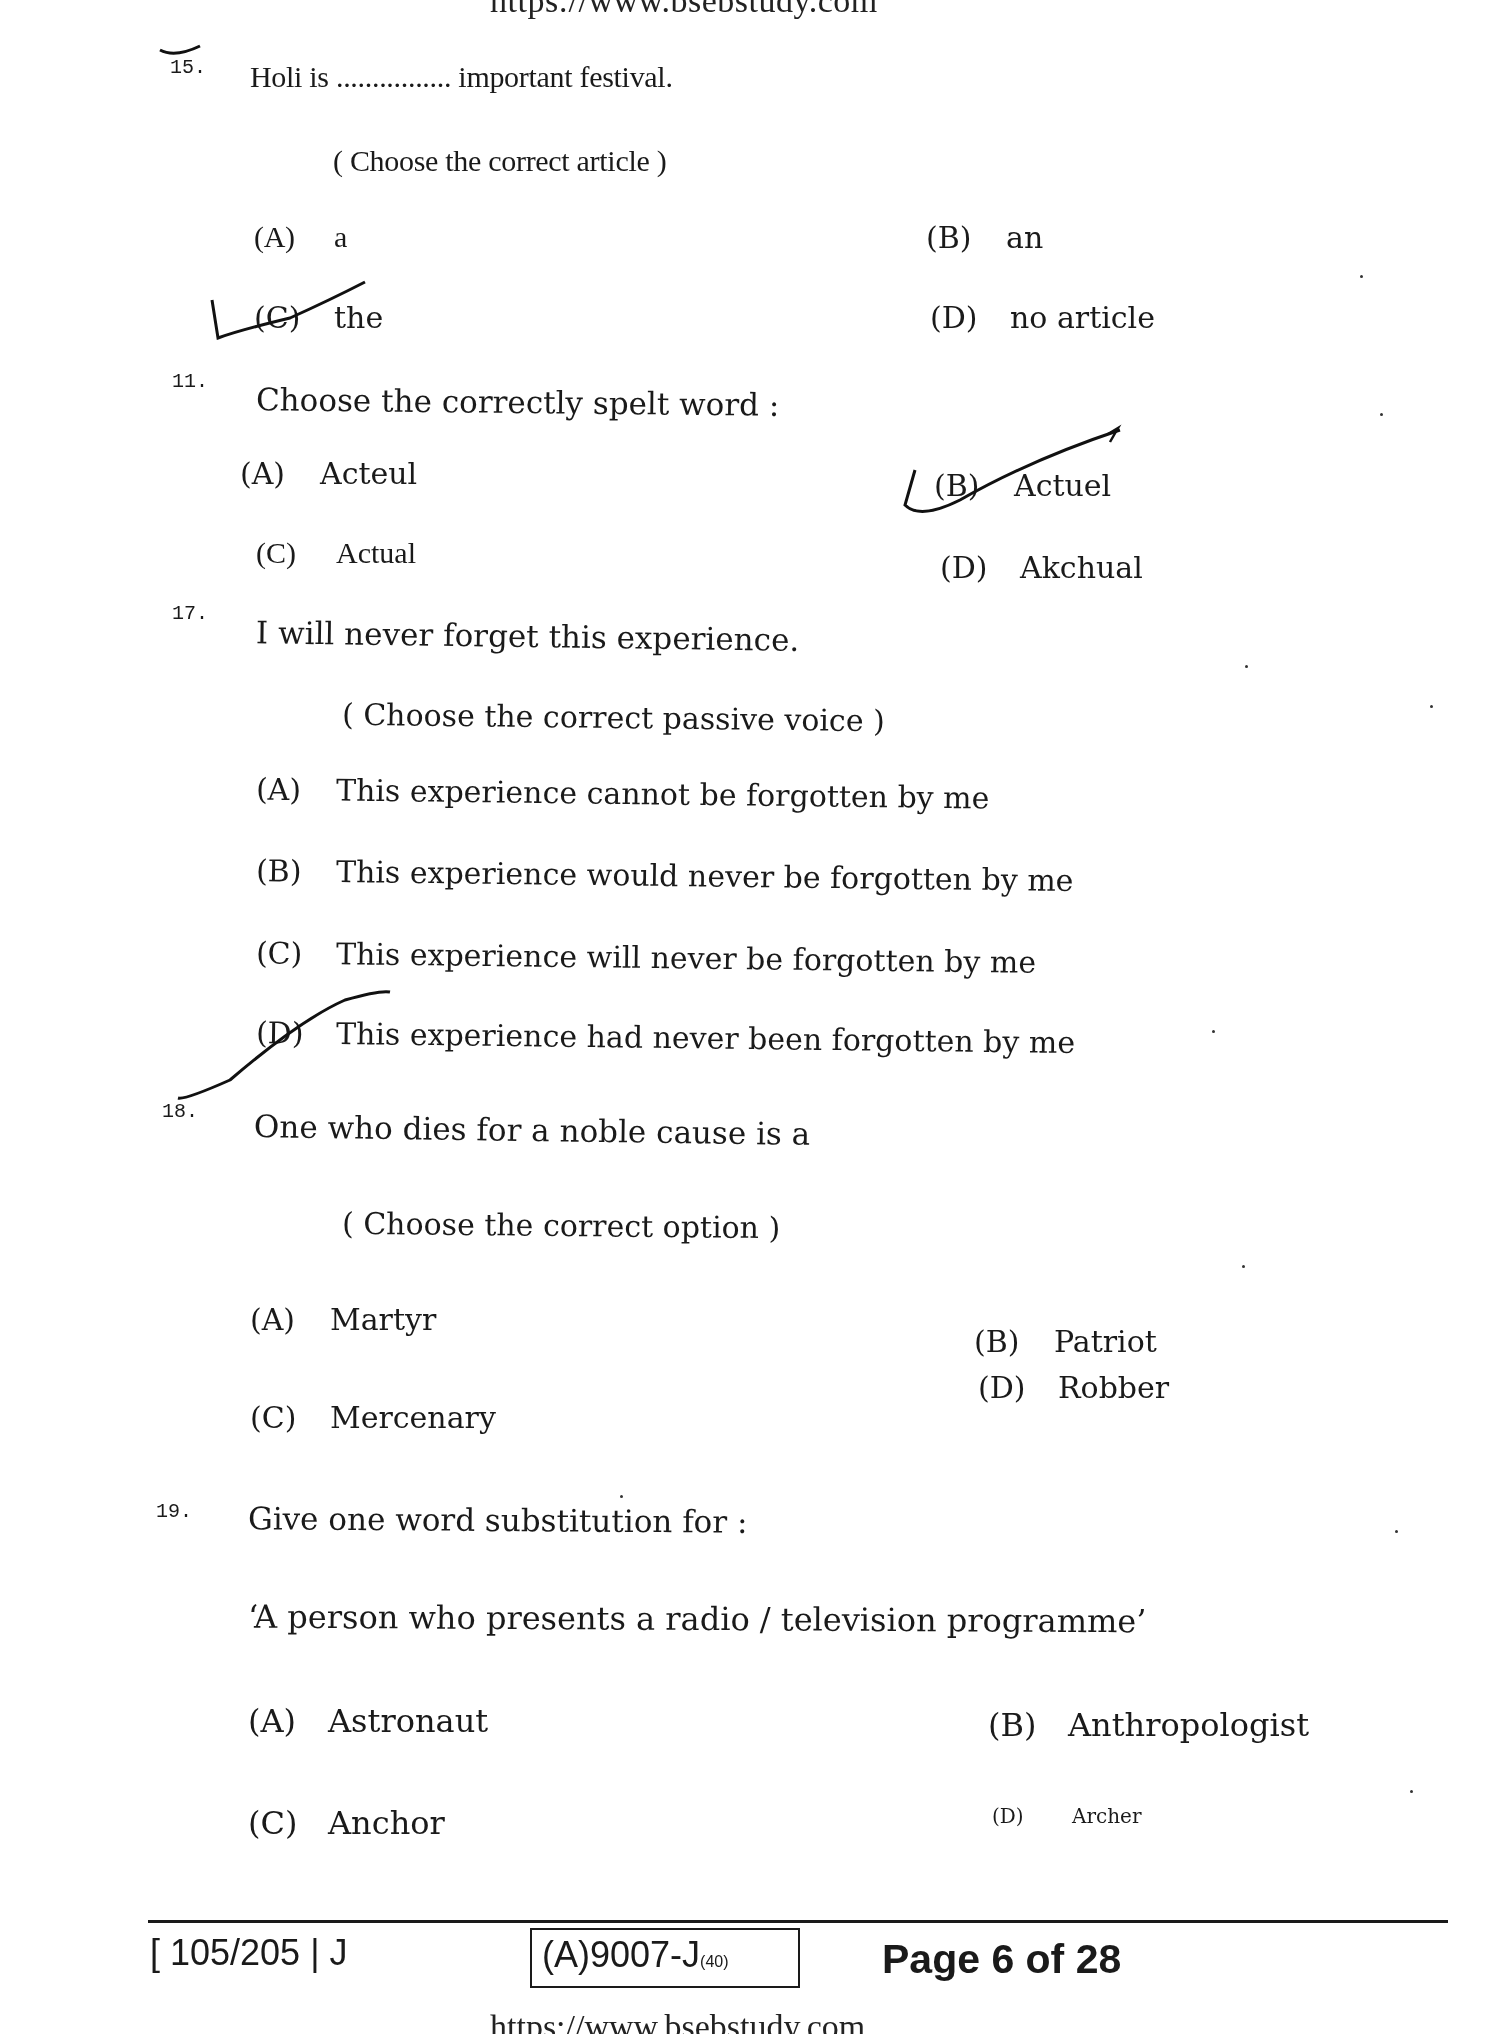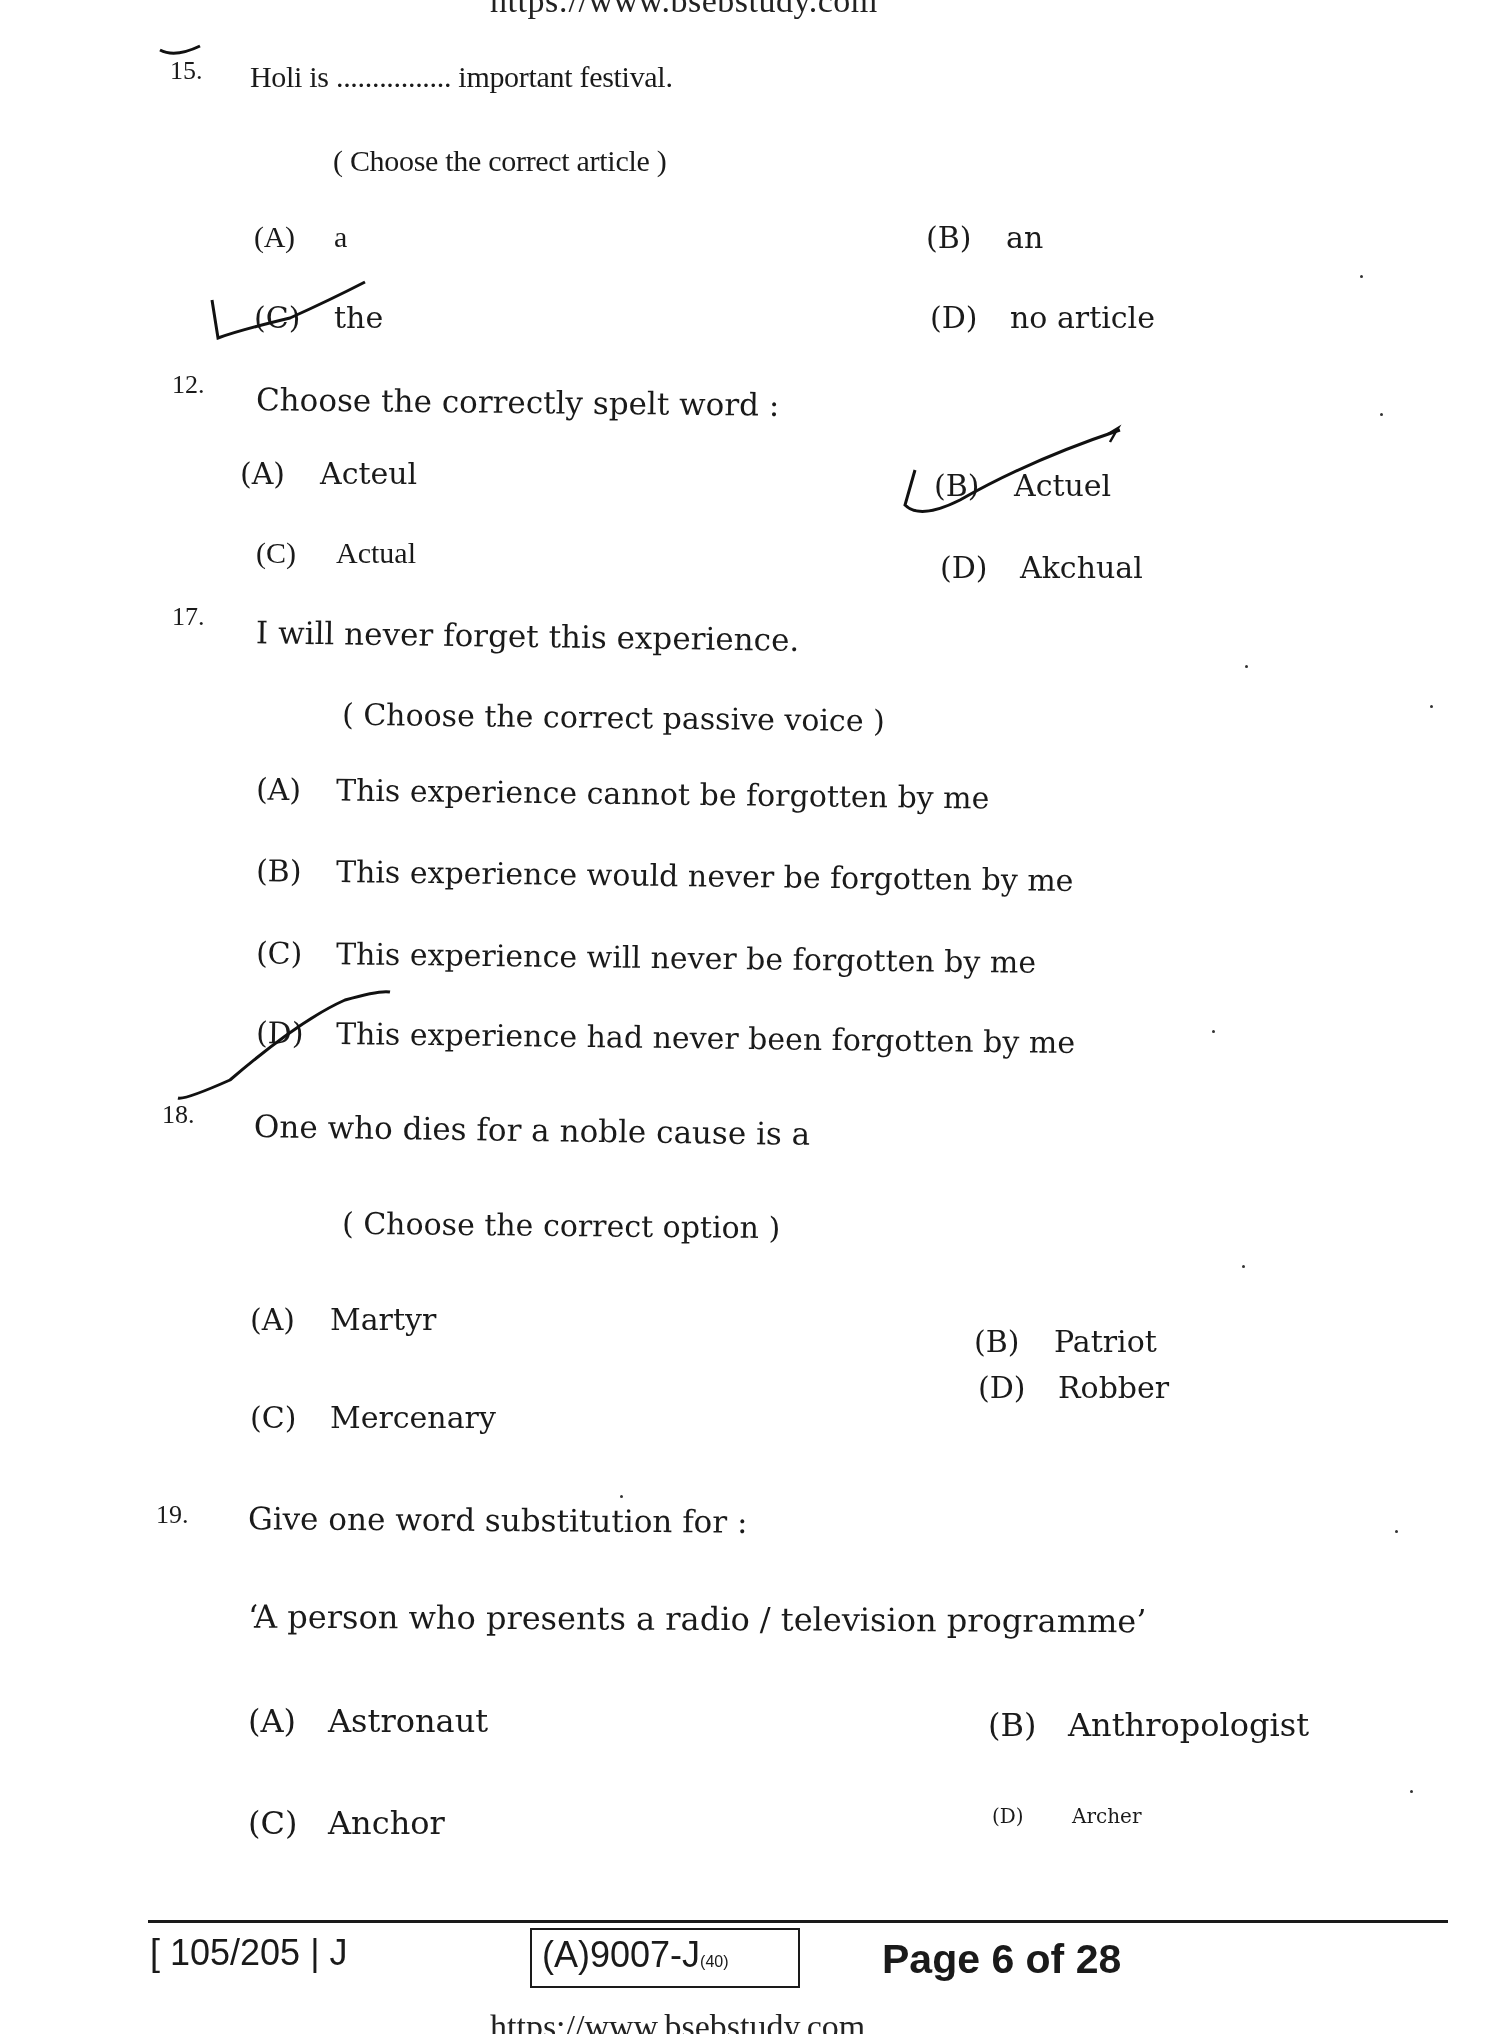--- a/index.html
+++ b/index.html
@@ -4,21 +4,21 @@
 <style>
   html, body { margin: 0; padding: 0; background: #ffffff; }
   body {
     width: 1505px; height: 2034px; position: relative; overflow: hidden;
     font-family: "DejaVu Serif", "Liberation Serif", serif;
     color: #1a1a1a;
   }
   .abs { position: absolute; white-space: nowrap; }
   .url-top { left: 490px; top: -18px; font-size: 34px; color: #222; font-family: "Liberation Serif", serif; letter-spacing: 0.5px; }
   .url-bottom { left: 490px; top: 2008px; font-size: 34px; color: #222; font-family: "Liberation Serif", serif; }
-  .qnum { font-size: 26px; font-family: Liberation Serif, serif; color: #1a1a1a; }
+  .qnum { font-size: 20px; font-family: Liberation Mono, monospace; color: #1a1a1a; }
   .qtext { font-size: 31px; color: #1a1a1a; }
   .q15 { font-family: "Liberation Serif", serif; font-size: 30px; letter-spacing: -0.3px; }
   .instr { font-size: 30px; color: #1a1a1a; }
   .opt { font-size: 30px; color: #1a1a1a; }
   .opt .lbl { display: inline-block; width: 80px; }
   .footer-rule { left: 148px; top: 1920px; width: 1300px; height: 3px; background: #1a1a1a; }
   .footer-left { left: 150px; top: 1932px; font-size: 36px; font-family: "Liberation Sans", sans-serif; }
   .footer-box { left: 530px; top: 1928px; width: 270px; height: 60px; border: 2px solid #1a1a1a; font-size: 36px; font-family: "Liberation Sans", sans-serif; box-sizing: border-box; padding: 4px 10px; }
   .footer-box small { font-size: 16px; }
   .footer-page { left: 882px; top: 1936px; font-size: 41px; font-family: Liberation Sans, sans-serif; font-weight: bold; }
@@ -34,21 +34,21 @@
   <div class="abs qnum" style="left:170px; top:56px;">15.</div>
   <div class="abs qtext q15" style="left:250px; top:60px;">Holi is ................ important festival.</div>
   <div class="abs instr q15" style="left:333px; top:144px;">( Choose the correct article )</div>
   <div class="abs opt q15" style="left:254px; top:220px;"><span class="lbl">(A)</span><span>a</span></div>
   <div class="abs opt" style="left:926px; top:220px;"><span class="lbl">(B)</span><span>an</span></div>
   <div class="abs opt" style="left:254px; top:300px;"><span class="lbl">(C)</span><span>the</span></div>
   <div class="abs opt" style="left:930px; top:300px;"><span class="lbl">(D)</span><span>no article</span></div>
 </div>
 
 <div>
-  <div class="abs qnum" style="left:172px; top:370px;">12.</div>
+  <div class="abs qnum" style="left:172px; top:370px;">11.</div>
   <div class="abs qtext" style="left:256px; top:384px; transform:rotate(0.6deg);">Choose the correctly spelt word :</div>
   <div class="abs opt" style="left:240px; top:456px;"><span class="lbl">(A)</span><span>Acteul</span></div>
   <div class="abs opt" style="left:934px; top:468px;"><span class="lbl">(B)</span><span>Actuel</span></div>
   <div class="abs opt" style="left:256px; top:536px;font-family:Liberation Serif, serif;"><span class="lbl">(C)</span><span>Actual</span></div>
   <div class="abs opt" style="left:940px; top:550px;"><span class="lbl">(D)</span><span>Akchual</span></div>
 </div>
 
 <div>
   <div class="abs qnum" style="left:172px; top:602px;text-align:center;">17.</div>
   <div class="abs qtext" style="left:256px; top:618px; transform:rotate(0.8deg);">I will never forget this experience.</div>

